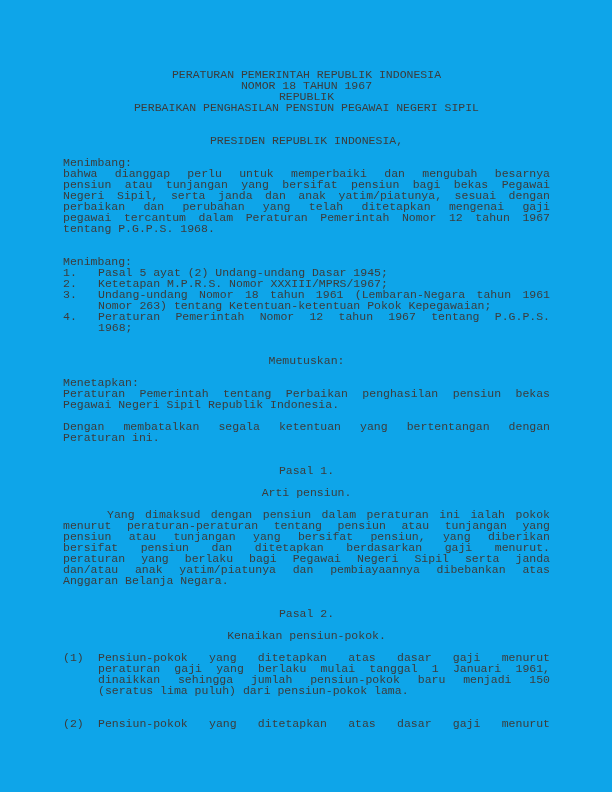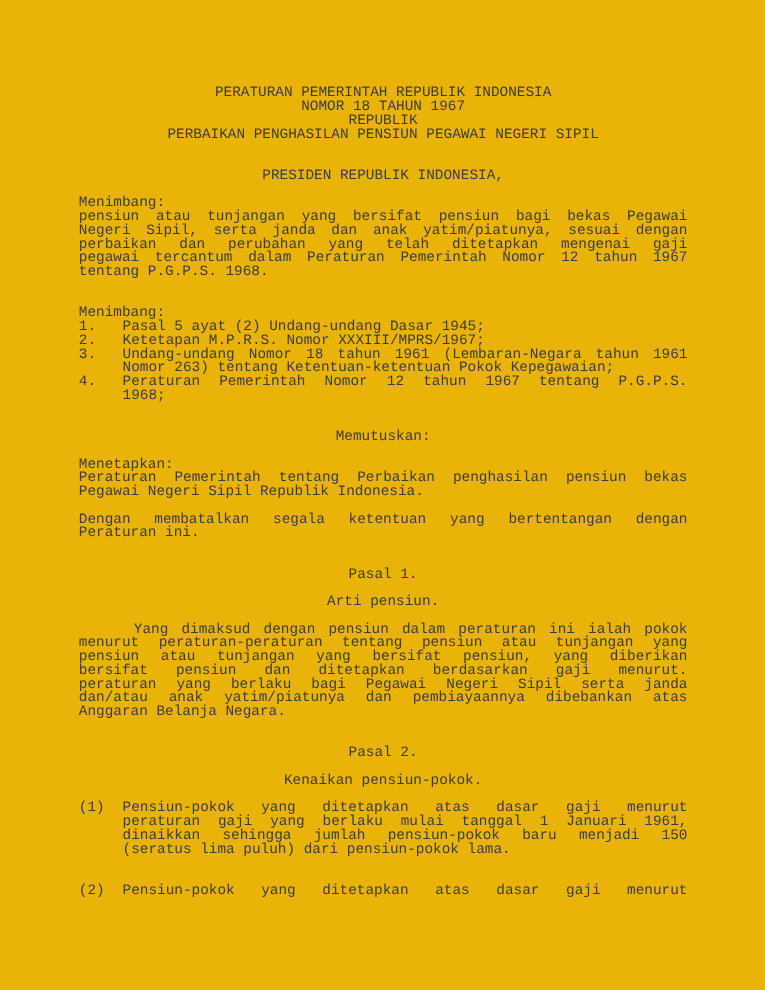--- a/index.html
+++ b/index.html
@@ -10,21 +10,21 @@
     overflow: hidden;
     font-family: "Liberation Mono", "DejaVu Sans Mono", monospace;
     font-size: 11.5px;
     line-height: 11px;
     color: #3c3c3c;
   }
   .page {
     width: 612px;
     height: 792px;
     padding: 69px 62px 0 63px;
-    background: #eab308;
+    background: #0ea5e9;
   }
   .center { text-align: center; }
   .ln { min-height: 11px; }
   .ln.j { text-align: justify; text-align-last: justify; }
   .gap1 { margin-top: 11px; }
   .gap2 { margin-top: 22px; }
   .item { position: relative; padding-left: 35px; }
   .item > .num { position: absolute; left: 0; top: 0; }
   .indent .ln:first-child { text-indent: 44px; }
 </style>
@@ -38,20 +38,21 @@
       <div class="ln">NOMOR 18 TAHUN 1967</div>
       <div class="ln">REPUBLIK</div>
       <div class="ln">PERBAIKAN PENGHASILAN PENSIUN PEGAWAI NEGERI SIPIL</div>
     </div>
 
   <div class="center gap2">PRESIDEN REPUBLIK INDONESIA,</div>
 
   <div class="gap1">
     <div class="ln">Menimbang:</div>
     <div>
+        <div class="ln j">bahwa dianggap perlu untuk memperbaiki dan mengubah besarnya</div>
         <div class="ln j">pensiun atau tunjangan yang bersifat pensiun bagi bekas Pegawai</div>
         <div class="ln j">Negeri Sipil, serta janda dan anak yatim/piatunya, sesuai dengan</div>
         <div class="ln j">perbaikan dan perubahan yang telah ditetapkan mengenai gaji</div>
         <div class="ln j">pegawai tercantum dalam Peraturan Pemerintah Nomor 12 tahun 1967</div>
         <div class="ln">tentang P.G.P.S. 1968.</div>
       </div>
   </div>
 
   <div class="gap2">
     <div class="ln">Menimbang:</div>

